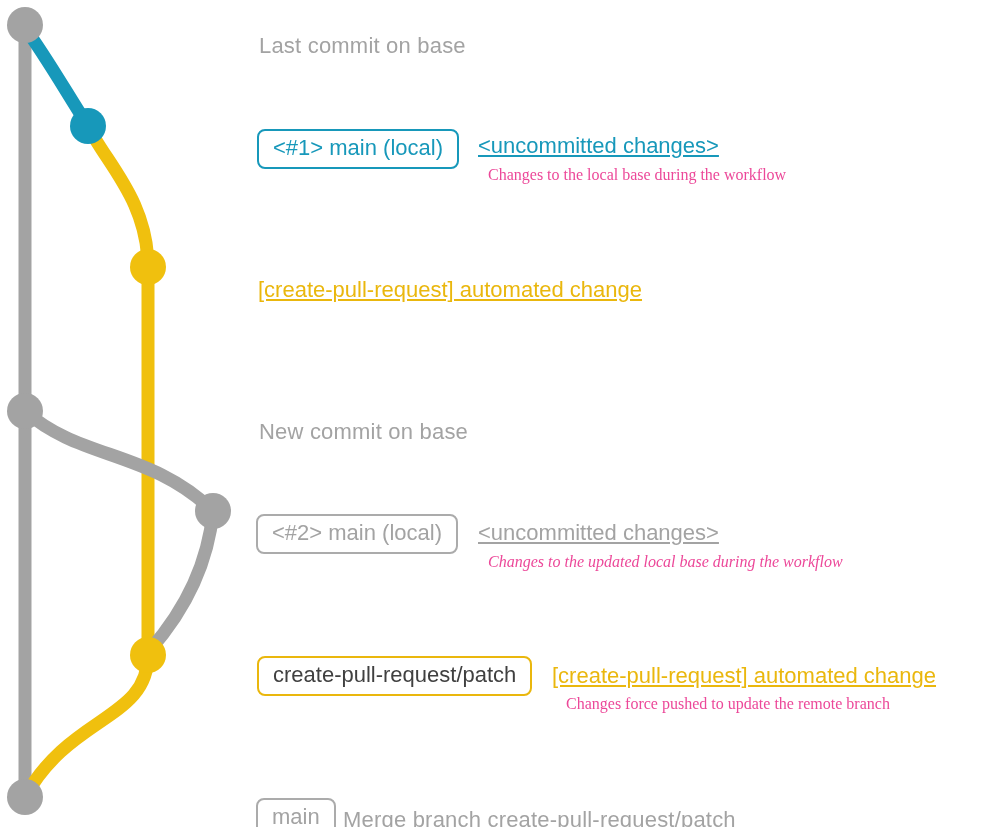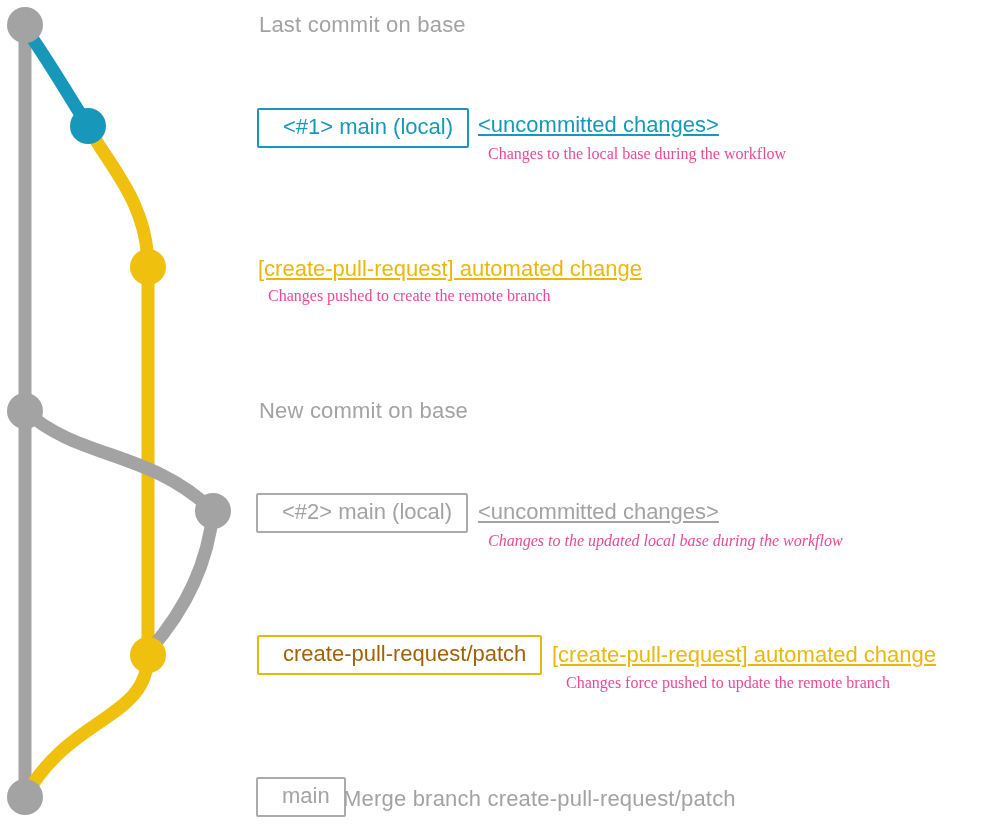--- a/index.html
+++ b/index.html
@@ -7,38 +7,38 @@
   .canvas {
     position: relative;
     width: 981px;
     height: 827px;
     background: #ffffff;
     overflow: hidden;
     font-family: "Liberation Sans", sans-serif;
   }
   .graph-svg { position: absolute; left: 0; top: 0; }
 
-  .abs { position: absolute; white-space: nowrap; }
+  .abs { position: absolute; white-space: nowrap; margin-top: 21px; }
 
   .heading {
     font-size: 22px;
     color: #a3a3a3;
     letter-spacing: 0.2px;
   }
   .badge {
     display: inline-block;
     border: 2px solid;
-    border-radius: 2px;
-    padding: 4px 14px 6px 24px;
+    border-radius: 8px;
+    padding: 4px 14px 6px 14px;
     font-size: 22px;
     line-height: 26px;
   }
   .badge-teal   { color: #1798ba; border-color: #1798ba; }
   .badge-gray   { color: #a3a3a3; border-color: #ababab; }
-  .badge-yellow { color: #a16207; border-color: #eab70d; }
+  .badge-yellow { color: #404040; border-color: #eab70d; }
 
   .tag {
     font-size: 22px;
     text-decoration: underline;
   }
   .tag-teal   { color: #1798ba; }
   .tag-gray   { color: #a3a3a3; }
   .tag-yellow { color: #eab70d; }
 
   .desc {
@@ -73,21 +73,20 @@
     <circle cx="25" cy="797" r="18" fill="#a3a3a3"></circle>
   </svg>
 
   <div class="abs heading" style="left:259px; top:12px;">Last commit on base</div>
 
   <div class="abs badge badge-teal" style="left:257px; top:108px;">&lt;#1&gt; main (local)</div>
   <div class="abs tag tag-teal" style="left:478px; top:112px;">&lt;uncommitted changes&gt;</div>
   <div class="abs desc" style="left:488px; top:145px;">Changes to the local base during the workflow</div>
 
   <div class="abs tag tag-yellow" style="left:258px; top:256px;">[create-pull-request] automated change</div>
-  <div class="abs desc" style="left:268px; top:287px;">Changes pushed to create the remote branch</div>
 
   <div class="abs heading" style="left:259px; top:398px;">New commit on base</div>
 
   <div class="abs badge badge-gray" style="left:256px; top:493px;">&lt;#2&gt; main (local)</div>
   <div class="abs tag tag-gray" style="left:478px; top:499px;">&lt;uncommitted changes&gt;</div>
   <div class="abs desc" style="left:488px; top:532px;font-style:italic;">Changes to the updated local base during the workflow</div>
 
   <div class="abs badge badge-yellow" style="left:257px; top:635px;">create-pull-request/patch</div>
   <div class="abs tag tag-yellow" style="left:552px; top:642px;">[create-pull-request] automated change</div>
   <div class="abs desc" style="left:566px; top:674px;">Changes force pushed to update the remote branch</div>

